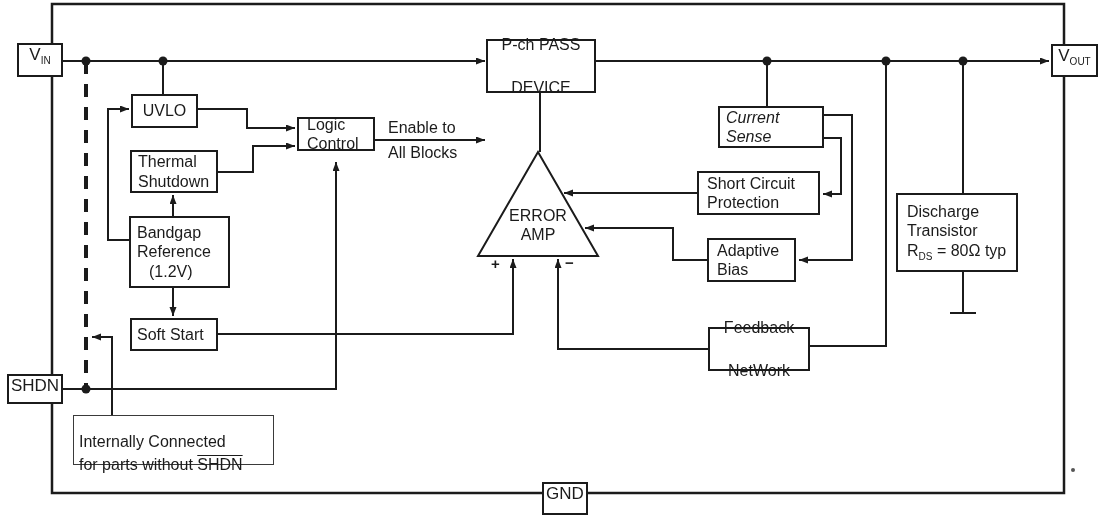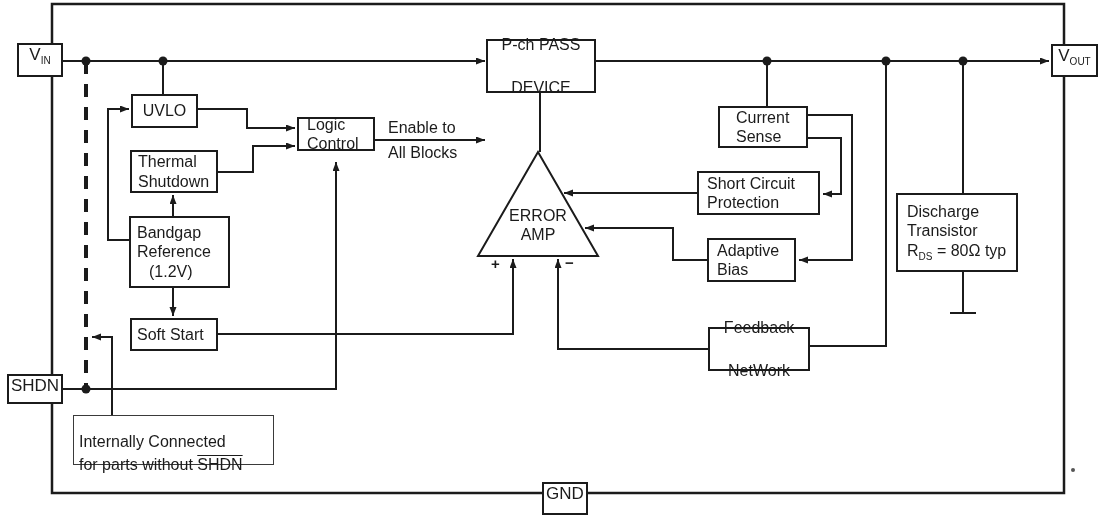--- a/index.html
+++ b/index.html
@@ -146,21 +146,21 @@
     <span>DEVICE</span>
   </div>
 
   <div class="free" style="left:493px;top:206px;width:90px;text-align:center;">
     <span>ERROR</span><br>
     <span>AMP</span>
   </div>
   <div class="free sign" style="left:491px;top:255px;">+</div>
   <div class="free sign" style="left:565px;top:254px;">−</div>
 
-  <div class="blk left" style="left:718px;top:106px;width:90px;height:42px;padding-left:16px;">
+  <div class="blk left" style="left:718px;top:106px;width:106px;height:42px;padding-left:6px;font-style:italic;">
     <span>Current</span>
     <span>Sense</span>
   </div>
 
   <div class="blk left" style="left:697px;top:171px;width:123px;height:44px;padding-left:8px;">
     <span>Short Circuit</span>
     <span>Protection</span>
   </div>
 
   <div class="blk left" style="left:707px;top:238px;width:89px;height:44px;padding-left:8px;">

